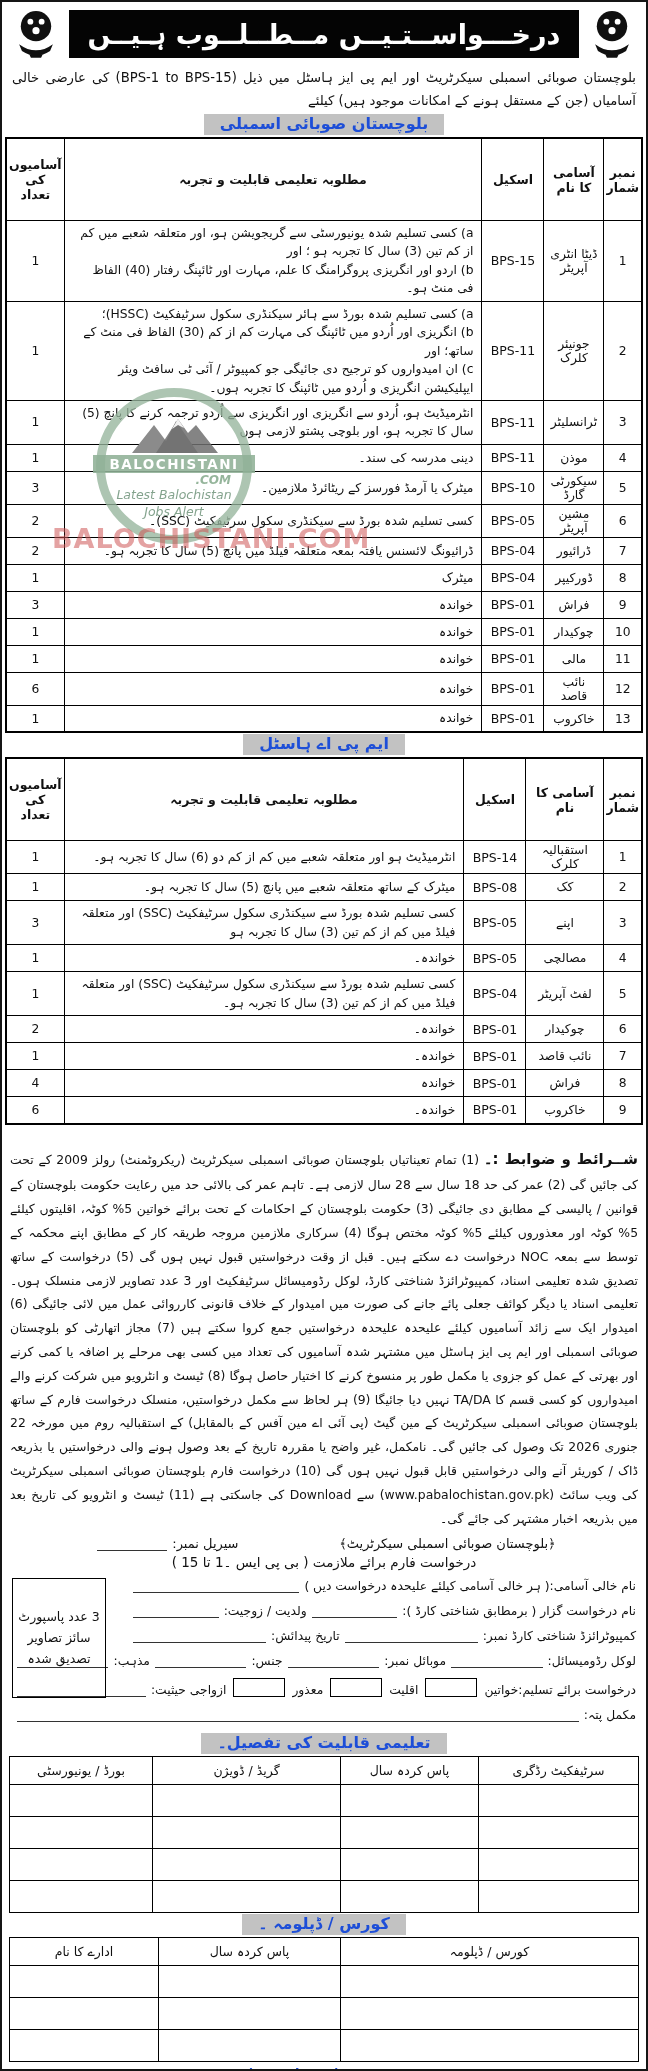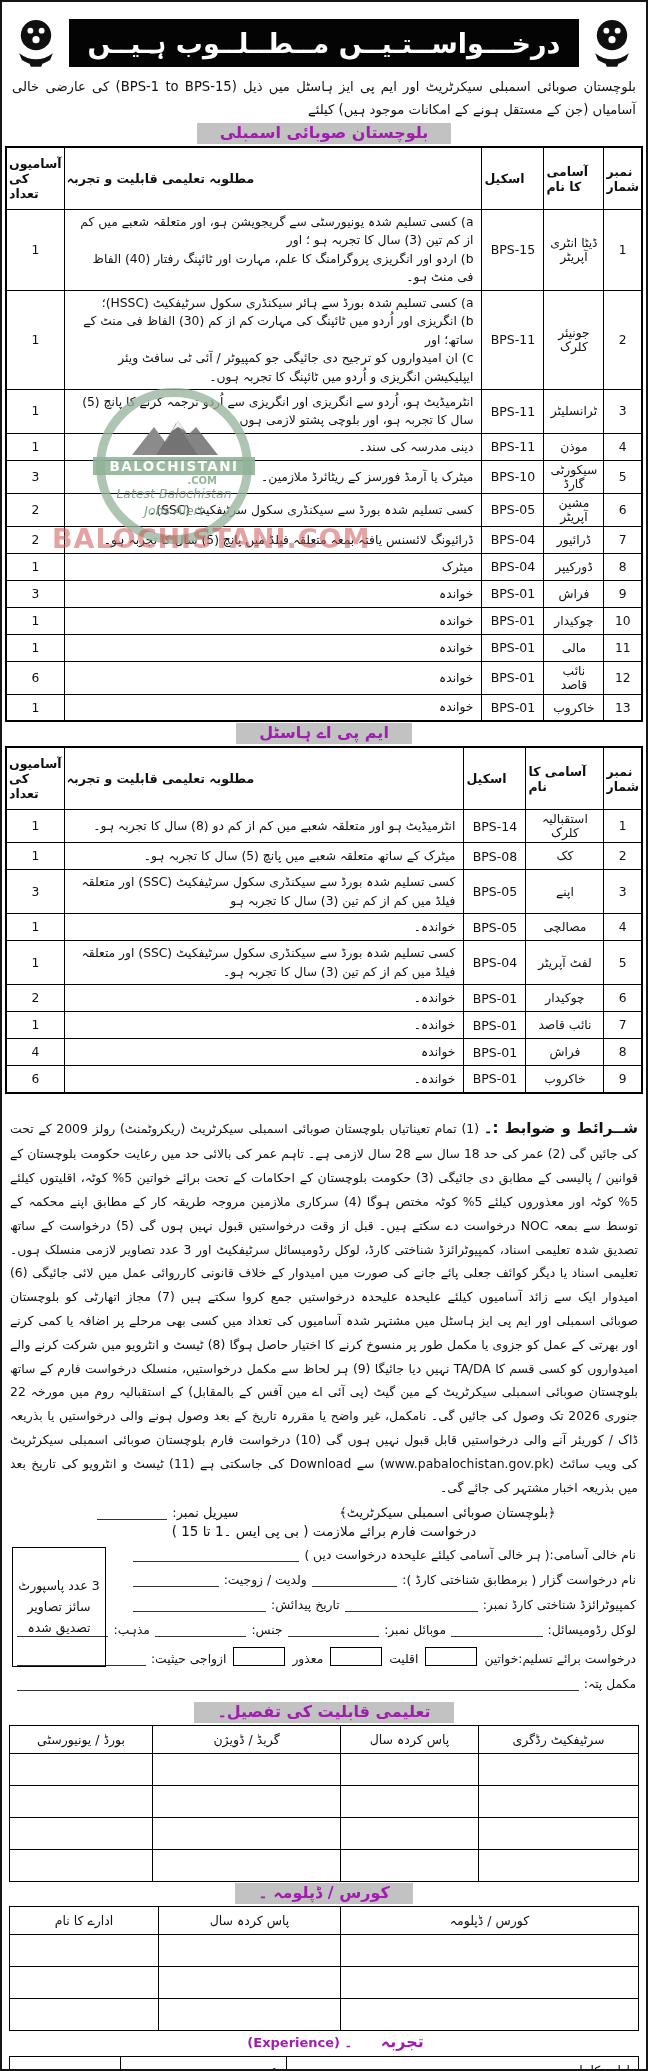--- a/index.html
+++ b/index.html
@@ -2,36 +2,36 @@
 <html lang="ur" dir="rtl"><head>
 <meta charset="utf-8">
 <style>
   * { box-sizing: border-box; margin: 0; padding: 0; }
   html,body { background:#dedede; }
   body { width:648px; font-family:"DejaVu Sans", sans-serif; }
   .page { width:648px; height:2071px; background:#fff; border:2px solid #151515;
           display:flex; flex-direction:column; overflow:hidden; direction:rtl; position:relative; color:#111; }
 
   
-  .masthead { display:flex; align-items:center; gap:5px; padding:14px 6px 2px; }
+  .masthead { display:flex; align-items:center; gap:5px; padding:5px 6px 2px; }
   .emblem { width:56px; height:54px; flex:0 0 auto; }
   .banner { flex:1; background:#040404; color:#fff; height:48px; display:flex; align-items:center;
             justify-content:center; font-weight:bold; font-size:27px; overflow:hidden; white-space:nowrap; }
   .intro { padding:3px 10px 1px; font-size:13.2px; line-height:23px; text-align:justify; }
   .intro-2 { text-align:center; font-size:13.2px; line-height:21px; padding-bottom:2px; }
 
   .sec-title { text-align:center; margin:1px 0 2px; }
-  .sec-title span { display:inline-block; background:#c2c2c2; color:#a21caf; padding:0 23px 2px;
+  .sec-title span { display:inline-block; background:#c2c2c2; color:#1d4ed8; padding:0 16px 2px;
                     font-weight:bold; font-size:16px; }
   .sec-title.plain span { background:transparent; }
 
   
   table.jobs { width:calc(100% - 6px); margin:0 3px; border-collapse:collapse; border:2px solid #000; }
   .jobs th, .jobs td { border:1.5px solid #000; vertical-align:middle; }
-  .jobs th { font-size:12.5px; font-weight:bold; text-align:left; padding:8px 2px; }
+  .jobs th { font-size:12.5px; font-weight:bold; text-align:center; padding:18px 2px; }
   .jobs td { font-size:12.3px; padding:2px 4px; }
   .jobs td.c { text-align:center; }
   .jobs td.scale { direction:ltr; text-align:center; font-size:12.5px; }
   .jobs td.qual { white-space:pre-line; line-height:1.5; padding:3px 8px; }
   .jobs tr.tall td { height:46px; }
   .jobs td { height:27px; }
 
   
   .terms { padding:20px 8px 2px; font-size:12.4px; text-align:justify; line-height:1.92; }
   .terms b { font-size:15px; letter-spacing:1px; }
@@ -63,22 +63,22 @@
   .grid td { height:32px; }
 
   .spacer { flex:1; }
 
   
   .stamp { position:absolute; top:386px; left:94px; width:156px; height:156px; border-radius:50%;
            border:9px solid rgba(150,181,156,0.78); z-index:6; display:flex; flex-direction:column;
            align-items:center; justify-content:center; direction:ltr; pointer-events:none; }
   .stamp-band { background:rgba(143,177,150,0.88); color:#fff; font-weight:bold; font-size:13.5px;
                 letter-spacing:1.5px; width:118%; text-align:center; padding:1px 0; }
-  .stamp-com { align-self:flex-end; color:rgba(143,177,150,0.95); font-size:10px; font-weight:bold;
-               margin-right:26px; }
+  .stamp-com { align-self:flex-end; color:rgba(143,177,150,0.95); font-size:12px; font-weight:bold;
+               margin-right:12px;font-style:italic; }
   .stamp-tag { color:rgba(125,158,135,0.95); font-size:12.5px; font-style:italic; line-height:1.35; text-align:center; }
   .red-wm { position:absolute; top:521px; left:50px; z-index:6; direction:ltr; font-weight:bold;
             font-size:27px; letter-spacing:1px; color:rgba(205,85,85,0.55); pointer-events:none; }
 </style>
 </head>
 <body>
 
 <div class="page">
 
   <div class="stamp">
@@ -244,21 +244,21 @@
       <th>نمبر شمار</th>
       <th>آسامی کا نام</th>
       <th>اسکیل</th>
       <th>مطلوبہ تعلیمی قابلیت و تجربہ</th>
       <th>آسامیوں کی تعداد</th>
     </tr>
     <tr>
           <td class="c">1</td>
           <td class="c">استقبالیہ کلرک</td>
           <td class="scale">BPS-14</td>
-          <td class="qual">انٹرمیڈیٹ ہو اور متعلقہ شعبے میں کم از کم دو (8) سال کا تجربہ ہو۔</td>
+          <td class="qual">انٹرمیڈیٹ ہو اور متعلقہ شعبے میں کم از کم دو (6) سال کا تجربہ ہو۔</td>
           <td class="c">1</td>
         </tr>
     <tr>
           <td class="c">2</td>
           <td class="c">کک</td>
           <td class="scale">BPS-08</td>
           <td class="qual">میٹرک کے ساتھ متعلقہ شعبے میں پانچ (5) سال کا تجربہ ہو۔</td>
           <td class="c">1</td>
         </tr>
     <tr>

